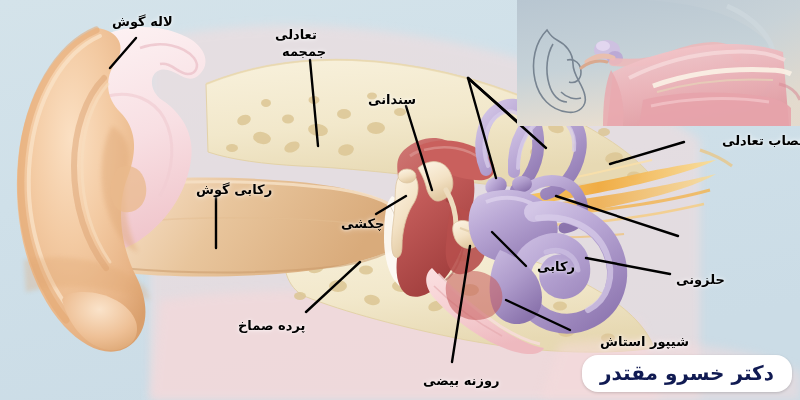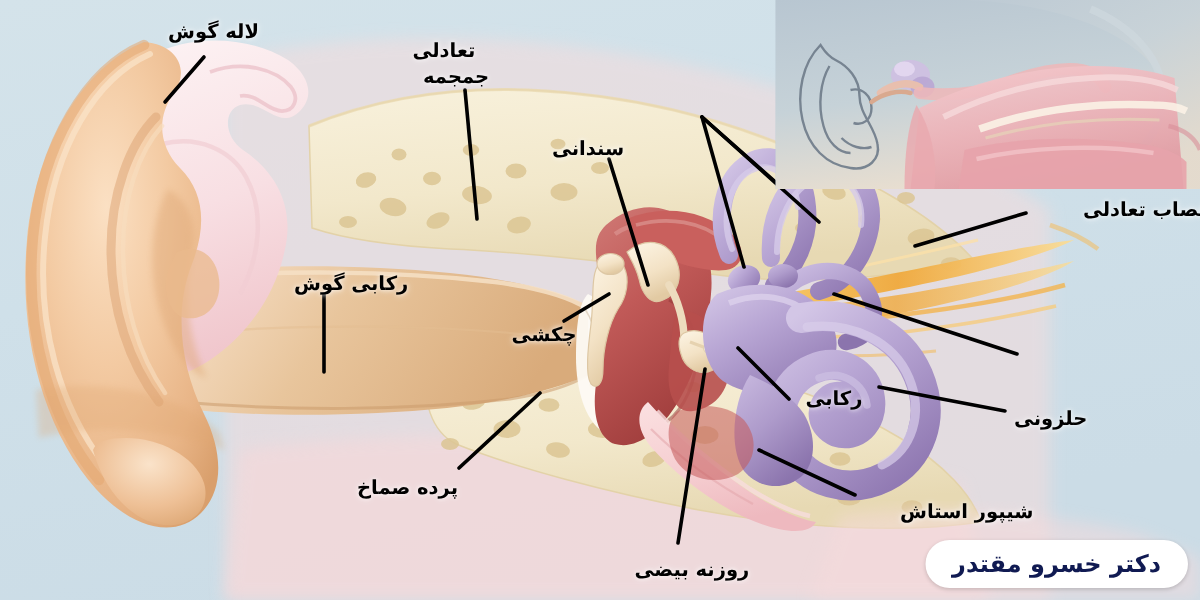--- a/index.html
+++ b/index.html
@@ -16,21 +16,21 @@
     position:absolute;color:#000;font-weight:700;
     font-size:13px;line-height:1.22;white-space:nowrap;
     direction:rtl;unicode-bidi:bidi-override;
     text-shadow:0 0 3px rgba(255,255,255,.85),0 0 6px rgba(255,255,255,.6);
     pointer-events:auto;
   }
   .wm{
     position:absolute;right:8px;bottom:8px;
     background:#ffffff;border-radius:16px;
     padding:6px 18px 7px;
-    color:#101a52;font-weight:700;font-size:16px;
+    color:#101a52;font-weight:700;font-size:20px;
     direction:rtl;unicode-bidi:bidi-override;
     box-shadow:0 1px 3px rgba(0,0,0,.18);
   }
   .inset{
     position:absolute;left:517px;top:0;width:283px;height:126px;
     overflow:hidden;
     background:linear-gradient(165deg,#b9c7d2 0%,#c3d0d8 45%,#d3d8d4 72%,#e6ddcf 100%);
     box-shadow:inset 0 0 0 1px rgba(255,255,255,.25);
   }
 </style>

